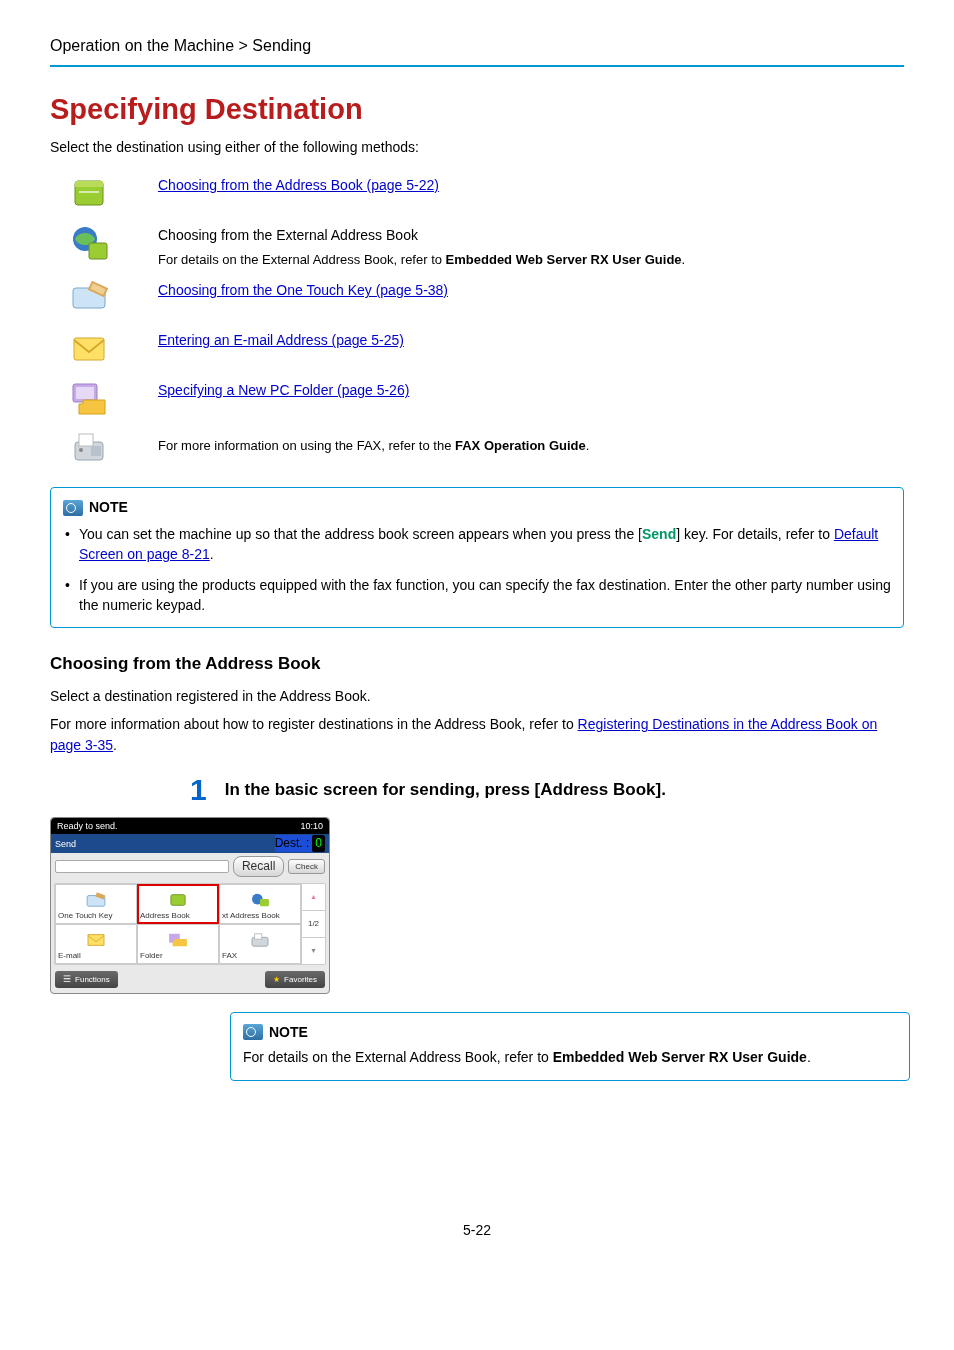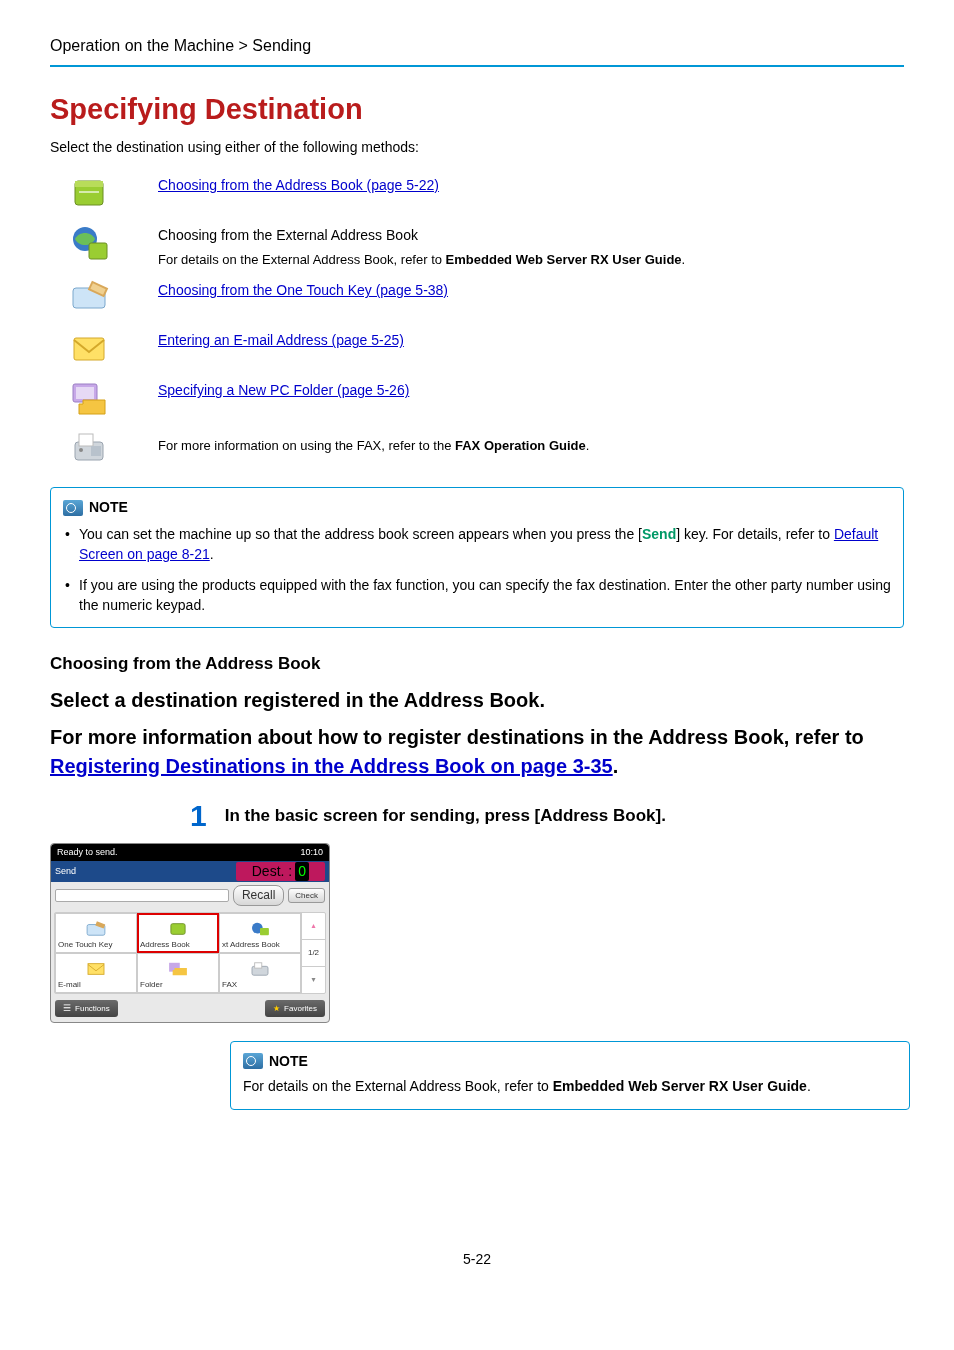--- a/index.html
+++ b/index.html
@@ -82,21 +82,21 @@
     content: "•";
     position: absolute;
     left: 2px; top: 0;
   }
   h2.section-heading {
     font-weight: bold;
     font-size: 17px;
     margin-top: 24px;
     margin-bottom: 10px;
   }
-  .para { margin-bottom: 8px; font-size: 20px; line-height:1.45;font-weight:bold; }
+  .para { margin-bottom: 8px; font-size: 14px; line-height:1.45; }
   .step-row {
     display: flex;
     align-items: center;
     margin-left: 140px;
     margin-top: 20px;
     margin-bottom: 12px;
   }
   .step-num {
     font-family: Arial Black, Arial, sans-serif;
     font-weight: 900;
@@ -129,26 +129,26 @@
   .panel-sub {
     display:flex;
     justify-content: space-between;
     align-items:center;
     background:#1d4a8a;
     color:#fff;
     padding:1px 4px;
     font-size:9px;
   }
   .dest-chip{
-    background:#be185d;
+    background:#1d4ed8;
     color:#000;
     border-radius:2px;
-    padding:0 16px;
+    padding:0 0;
     display:flex;align-items:center;gap:3px;
-    font-size:14px;
+    font-size:12px;
   }
   .dest-num{background:#000;color:#0f0;padding:0 3px;border-radius:2px;}
   .panel-recall{
     display:flex;align-items:center;
     padding:3px 4px;
     gap:4px;
   }
   .panel-recall .field{flex:1;height:13px;background:#fff;border:1px solid #aaa;border-radius:2px;}
   .panel-recall .btn{
     background:linear-gradient(#fdfdfd,#d7d7d7);

